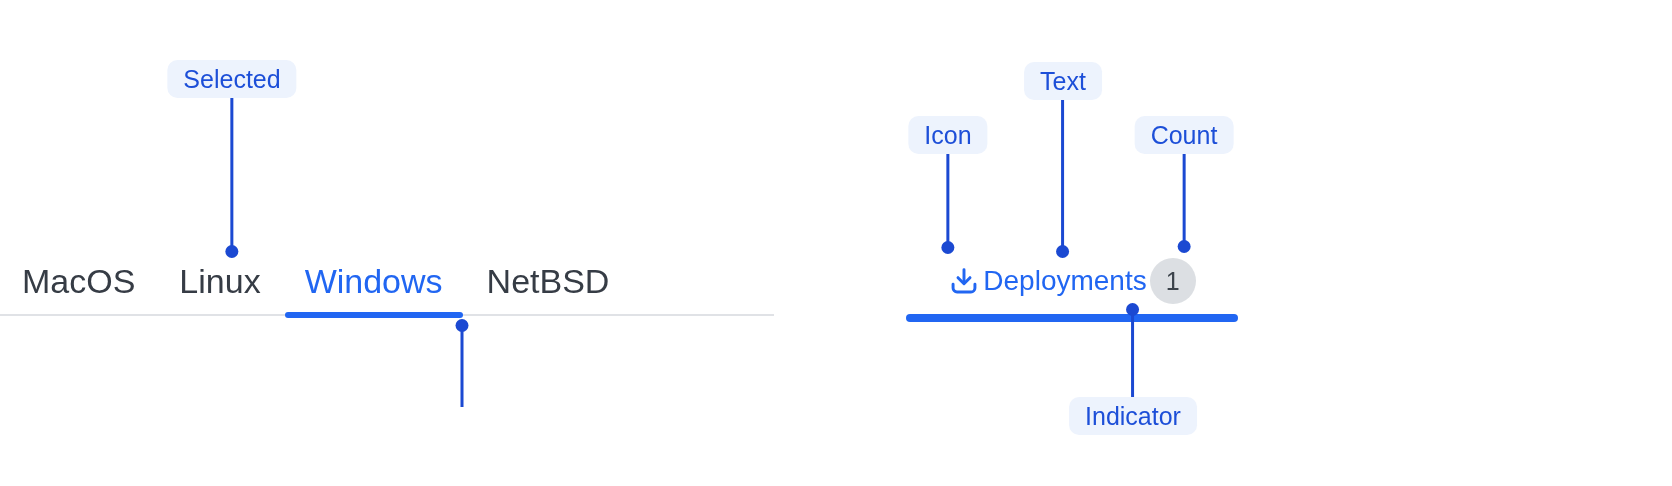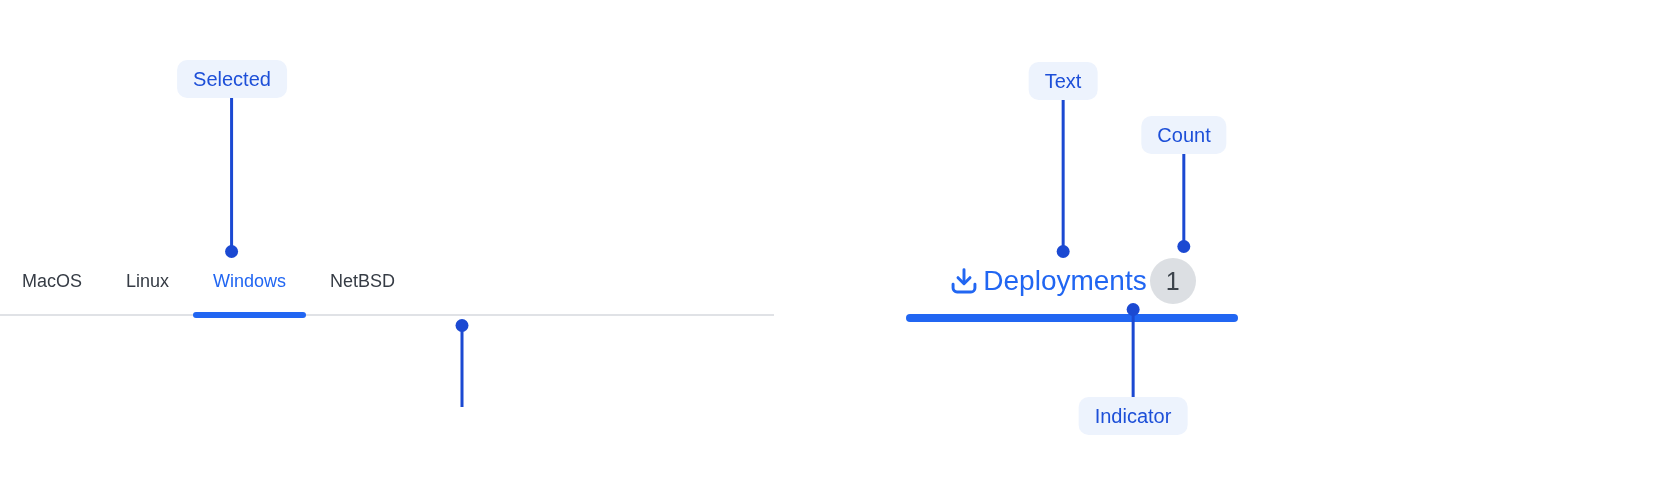--- a/index.html
+++ b/index.html
@@ -17,21 +17,21 @@
     position: absolute;
     left: 0;
     top: 250px;
     width: 774px;
     display: flex;
     border-bottom: 2px solid var(--tab-border-gray);
   }
   .tab {
     position: relative;
     padding: 18px 22px 20px;
-    font-size: 18px;
+    font-size: 34px;
     line-height: 26px;
     color: var(--tab-text);
     white-space: nowrap;
     cursor: pointer;
   }
   .tab.selected { color: var(--primary-blue); }
   .tab-underline {
     position: absolute;
     left: 2px;
     right: 2px;
@@ -85,21 +85,21 @@
   .ann {
     position: absolute;
     transform: translateX(-50%);
     display: flex;
     flex-direction: column;
     align-items: center;
   }
   .ann-pill {
     background: var(--annotation-pill-bg);
     color: var(--annotation-pill-text);
-    font-size: 20px;
+    font-size: 25px;
     line-height: 26px;
     font-weight: 500;
     padding: 6px 16px;
     border-radius: 10px;
     white-space: nowrap;
   }
   .ann-line {
     width: 3px;
     height: var(--line-h, 100px);
     background: var(--annotation-blue);
@@ -147,20 +147,25 @@
     </div>
     <div class="anatomy-indicator"></div>
   </div>
 
   <div class="ann down" style="left:232px; top:60px; --line-h:148px">
     <span class="ann-pill">Selected</span>
     <span class="ann-line"></span>
     <span class="ann-dot"></span>
   </div>
 
+  <div class="ann down" style="left:948px; top:116px; --line-h:88px">
+    <span class="ann-pill">Icon</span>
+    <span class="ann-line"></span>
+    <span class="ann-dot"></span>
+  </div>
 
   <div class="ann down" style="left:1063px; top:62px; --line-h:146px">
     <span class="ann-pill">Text</span>
     <span class="ann-line"></span>
     <span class="ann-dot"></span>
   </div>
 
   <div class="ann down" style="left:1184px; top:116px; --line-h:87px">
     <span class="ann-pill">Count</span>
     <span class="ann-line"></span>

